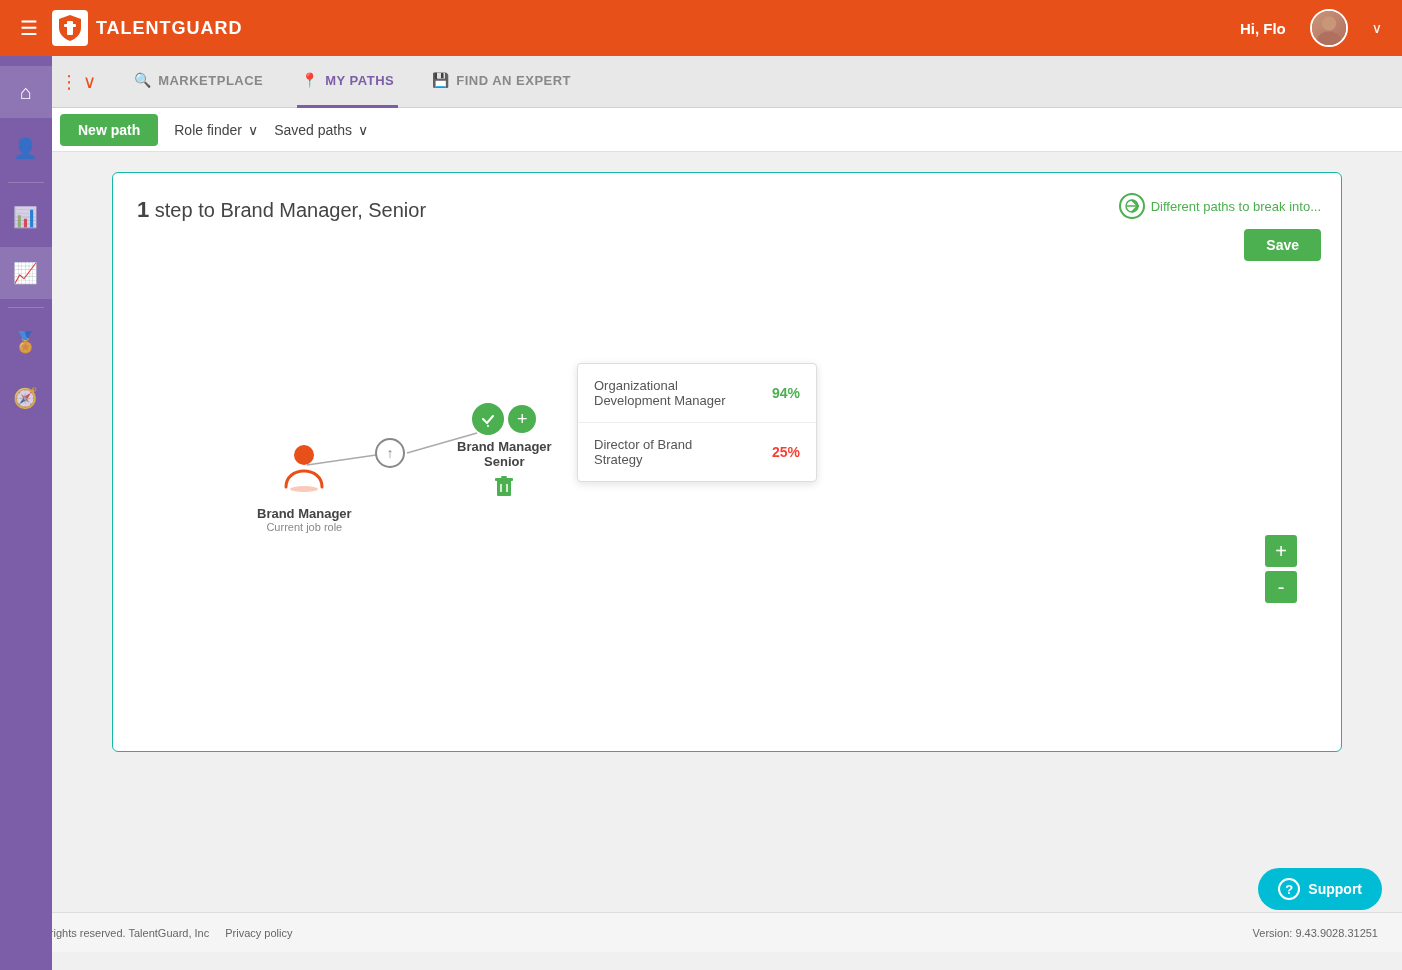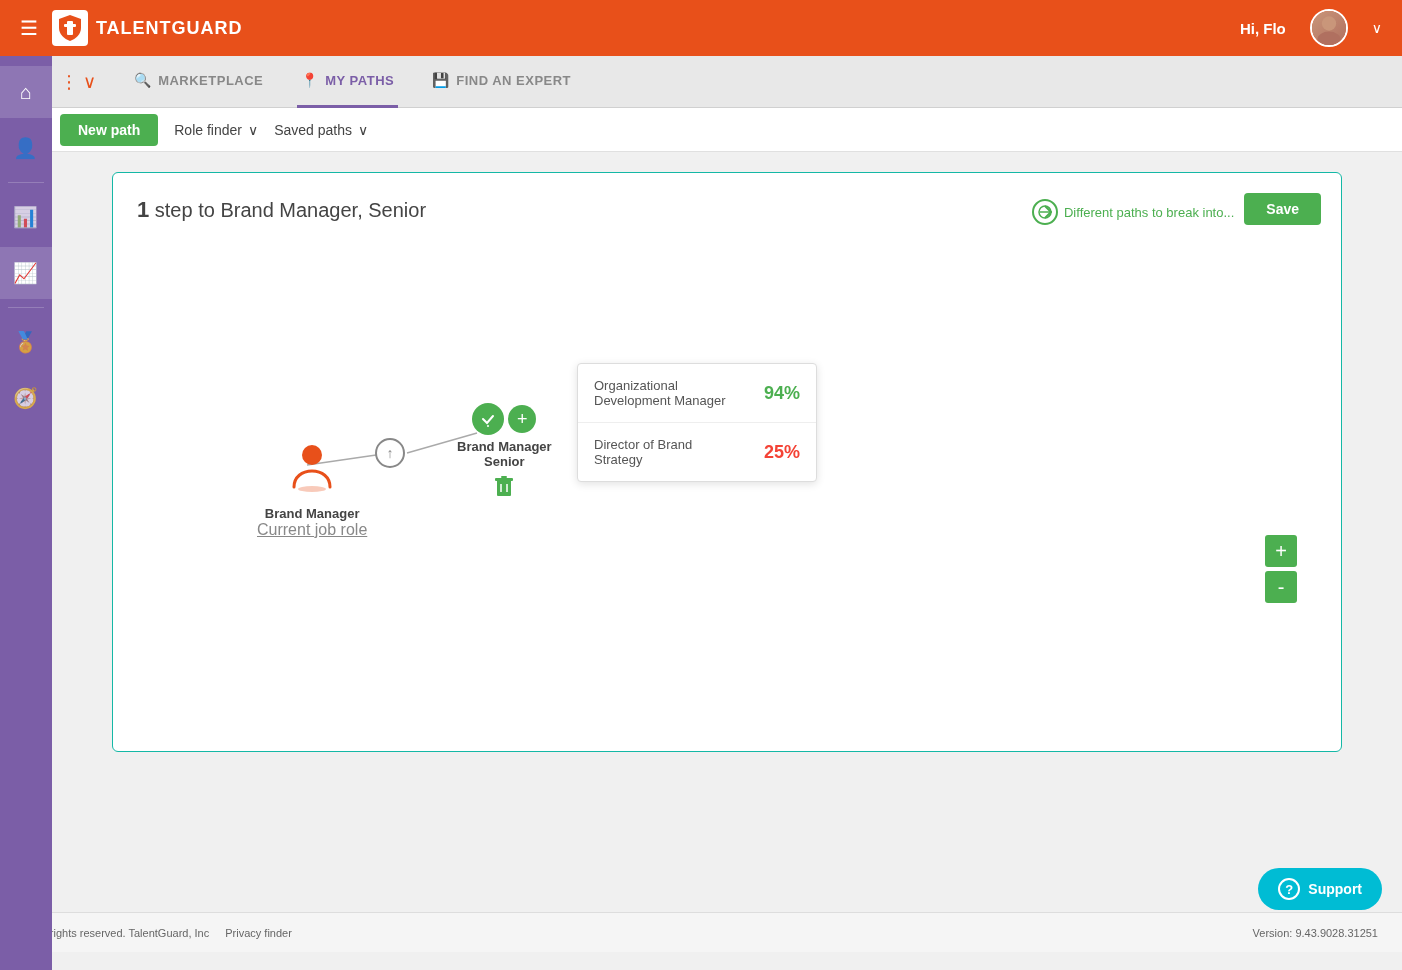--- a/index.html
+++ b/index.html
@@ -102,21 +102,21 @@
       font-size: 20px;
       color: #444;
       margin-bottom: 20px;
     }
     .step-title strong { font-size: 22px; font-weight: 700; }
 
     
     .canvas-top-right {
       position: absolute;
       top: 20px; right: 20px;
-      display: flex; flex-direction: row; align-items: flex-end; gap: 10px;
+      display: flex; flex-direction: column; align-items: flex-end; gap: 10px;
     }
     .diff-paths-link {
       display: flex; align-items: center; gap: 6px;
       color: #4caf50; font-size: 13px; text-decoration: none; cursor: pointer;
     }
     .diff-paths-icon {
       width: 26px; height: 26px; border-radius: 50%;
       border: 2px solid #4caf50;
       display: flex; align-items: center; justify-content: center;
       color: #4caf50; font-size: 13px;
@@ -146,21 +146,21 @@
       left: 120px;
       top: 200px;
       display: flex; flex-direction: column; align-items: center;
       text-align: center;
     }
     .person-icon {
       font-size: 38px;
       color: #e8501a;
     }
     .node-label { font-size: 13px; font-weight: 600; color: #444; margin-top: 4px; }
-    .node-sublabel { font-size: 16px; color: #888; text-decoration: underline; }
+    .node-sublabel { font-size: 11px; color: #888; }
 
     
     .node-target {
       position: absolute;
       left: 320px;
       top: 160px;
       display: flex; flex-direction: column; align-items: center;
       text-align: center;
     }
     .target-icons { display: flex; align-items: center; gap: 4px; }
@@ -217,21 +217,21 @@
     .popup-row {
       display: flex;
       justify-content: space-between;
       align-items: center;
       padding: 14px 16px;
       border-bottom: 1px solid #eee;
       font-size: 13px;
       color: #555;
     }
     .popup-row:last-child { border-bottom: none; }
-    .popup-pct { font-weight: 700; font-size: 18px; }
+    .popup-pct { font-weight: 700; font-size: 14px; }
     .pct-green { color: #4caf50; }
     .pct-orange { color: #ff9800; }
     .pct-red { color: #f44336; }
 
     
     .zoom-controls {
       position: absolute;
       bottom: 40px; right: 20px;
       display: flex; flex-direction: column; gap: 4px;
     }
@@ -481,21 +481,21 @@
         <button class="zoom-btn">+</button>
         <button class="zoom-btn">-</button>
       </div>
     </div>
   </div>
 </div>
 
 <div class="footer">
   <div class="footer-left">
     <span>® All rights reserved. TalentGuard, Inc</span>
-    <a class="footer-link" href="#">Privacy finder</a>
+    <a class="footer-link" href="#">Privacy policy</a>
   </div>
   <span>Version: 9.43.9028.31251</span>
 </div>
 
 <button class="support-btn">
   <div class="support-circle">?</div>
   <span>Support</span>
 </button>
 
 </body></html>

